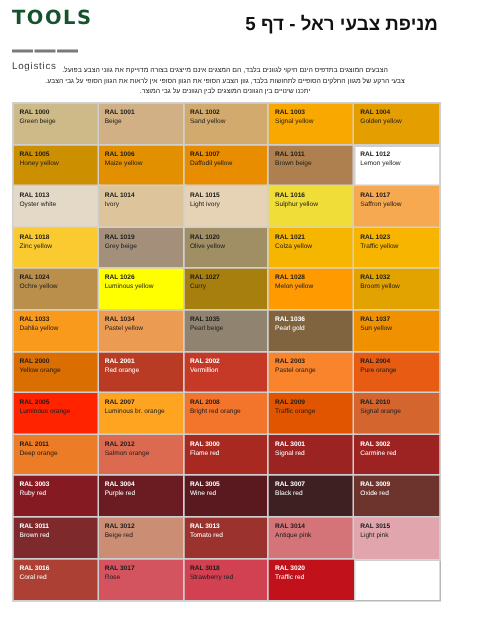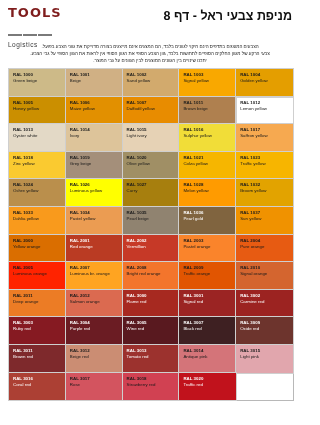--- a/index.html
+++ b/index.html
@@ -9,21 +9,21 @@
     font-family:"Liberation Sans", sans-serif;
     overflow:hidden;
   }
   .page{position:relative;width:300px;height:425px;box-sizing:border-box;padding:6px 8px 0 8px;}
 
   
   .header{display:flex;align-items:flex-start;justify-content:space-between;height:34px;}
   .logo{width:62px;}
   .logo .logo-main{
     font-family:"DejaVu Sans", sans-serif;
-    font-weight:bold;font-size:13px;letter-spacing:1px;color:#7f1d1d;line-height:14px;
+    font-weight:bold;font-size:13px;letter-spacing:1px;color:#14532d;line-height:14px;
   }
   .logo .logo-sub{
     font-size:6.5px;color:#3b3b3b;letter-spacing:.5px;margin-top:1px;
     font-family:"Liberation Sans", sans-serif;
   }
   .logo-bars{margin-top:2px;}
   .logo-bars span{display:inline-block;height:2px;width:14px;background:#7a7a7a;margin-right:1px;}
 
   .title{
     direction:rtl;text-align:right;
@@ -71,21 +71,21 @@
 <div class="page">
 
   <div class="header">
     <div class="logo">
       <div class="logo-main">TOOLS</div>
       <div class="logo-bars">
         <span></span><span></span><span></span>
       </div>
       <div class="logo-sub">Logistics</div>
     </div>
-    <div class="title">מניפת צבעי ראל - דף 8</div>
+    <div class="title">מניפת צבעי ראל - דף 5</div>
   </div>
 
   <div class="intro">
     <div>הצבעים המוצגים בתדפיס הינם חיקוי לגוונים בלבד, הם המצגים אינם מייצגים בצורה מדוייקת את גווני הצבע בפועל.</div>
     <div>צבעי הרקע של מגוון החלקים הסופיים לתחושות בלבד, גוון הצבע הסופי את הגוון הסופי אין לראות את הגוון הסופי על גבי הצבע.</div>
     <div>יתכנו שינויים בין הגוונים המוצגים לבין הגוונים על גבי המוצר.</div>
   </div>
 
   <div class="grid" id="swatch-grid">
       <div class="cell" style="background: rgb(205, 186, 136);">

